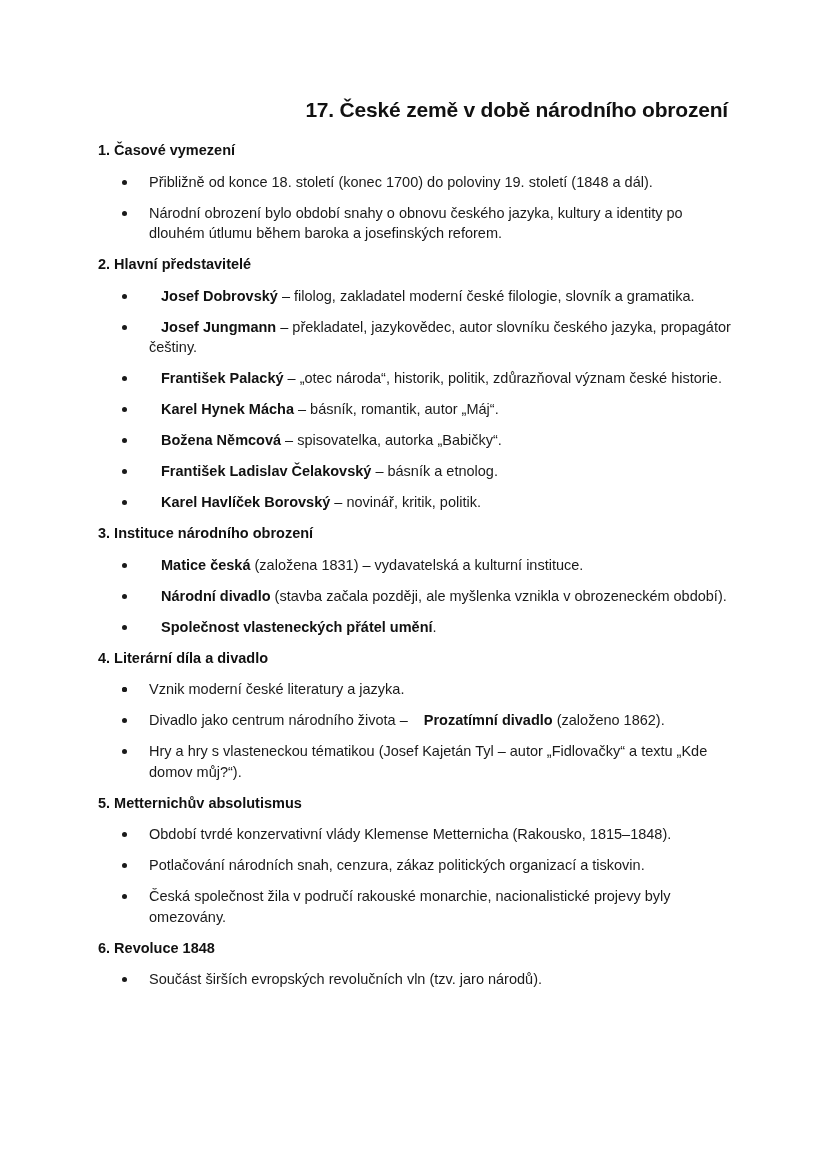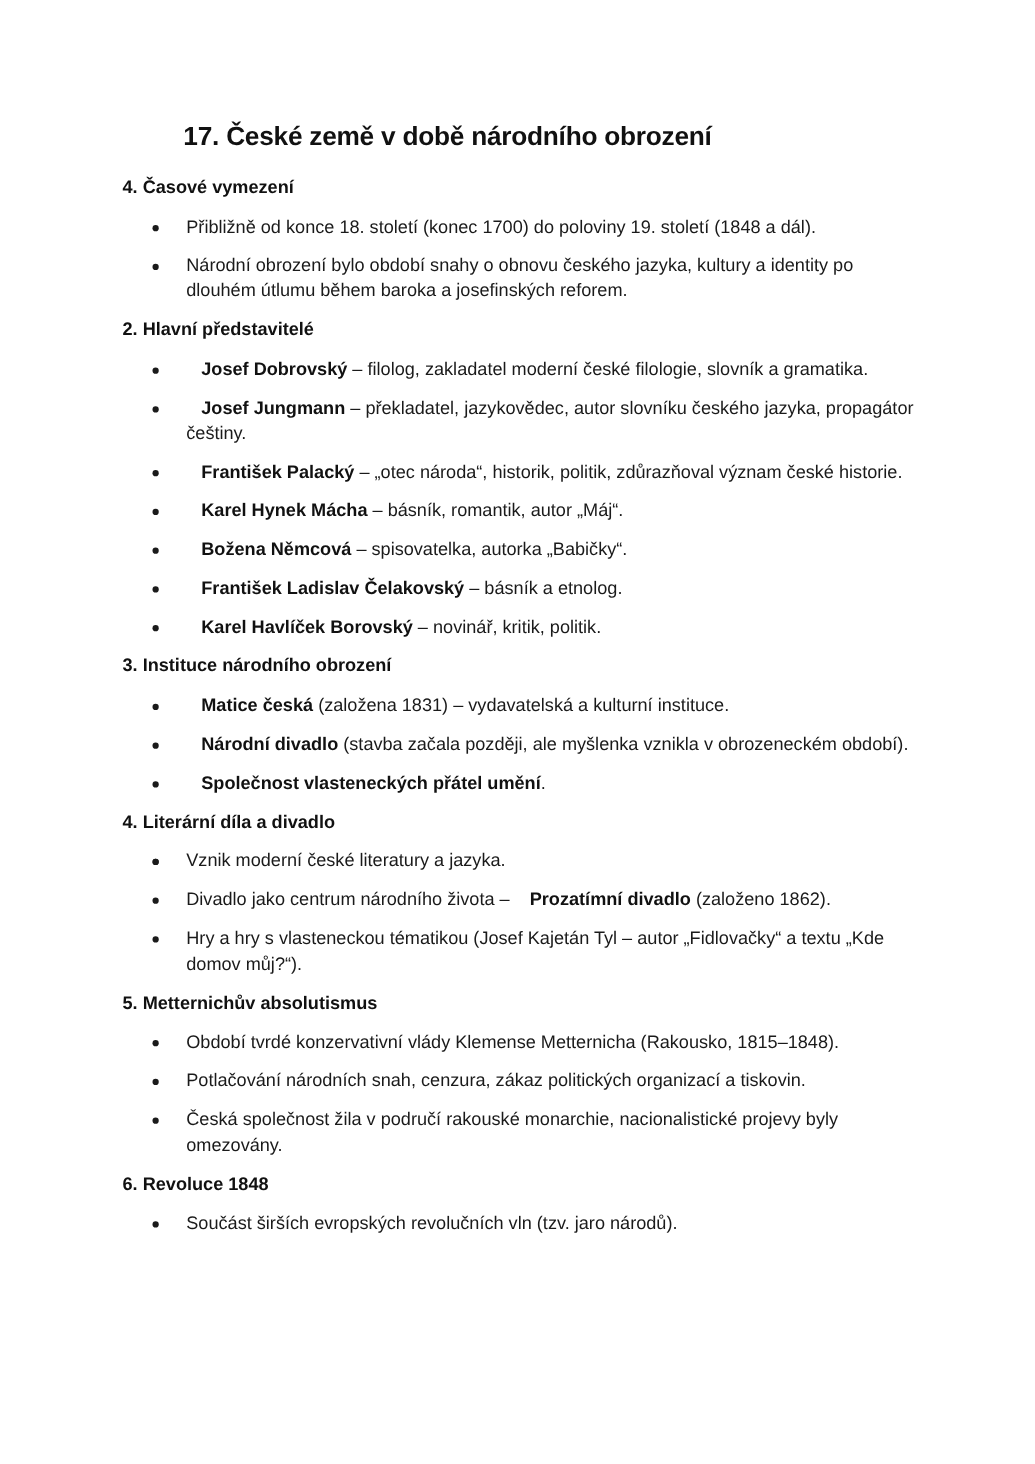--- a/index.html
+++ b/index.html
@@ -17,24 +17,24 @@
     }
     .page {
       position: absolute;
       left: 0;
       top: 0;
       width: 828px;
       height: 1171px;
     }
     .title {
       position: absolute;
-      left: 0;
+      left: 12px;
       width: 716px;
       top: 98px;
-      text-align: center;
+      text-align: right;
       font-size: 21px;
       font-weight: bold;
       letter-spacing: -0.2px;
       color: #111;
       margin: 0;
     }
     .content {
       position: absolute;
       left: 98px;
       top: 140px;
@@ -77,21 +77,21 @@
   </style>
 </head>
 <body>
 
 <div class="page">
   <h1 class="title">17. České země v době národního obrození</h1>
 
   <div class="content">
 
     <div>
-      <h2 class="section-heading">4. Časové vymezení</h2>
+      <h2 class="section-heading">1. Časové vymezení</h2>
       <ul class="bullets">
         <li><span class="bullet-dot"></span><span>Přibližně od konce 18. století (konec 1700) do poloviny 19. století (1848 a dál).</span></li>
         <li><span class="bullet-dot"></span><span>Národní obrození bylo období snahy o obnovu českého jazyka, kultury a identity po dlouhém útlumu během baroka a josefinských reforem.</span></li>
       </ul>
     </div>
 
     <div>
       <h2 class="section-heading">2. Hlavní představitelé</h2>
       <ul class="bullets">
         <li><span class="bullet-dot"></span><span class="b">Josef Dobrovský</span><span> – filolog, zakladatel moderní české filologie, slovník a gramatika.</span></li>

